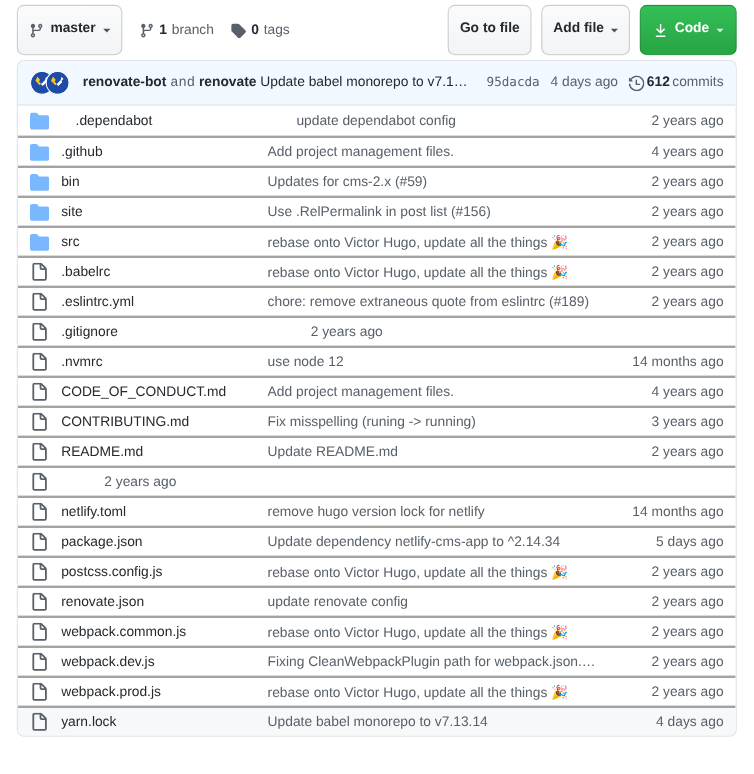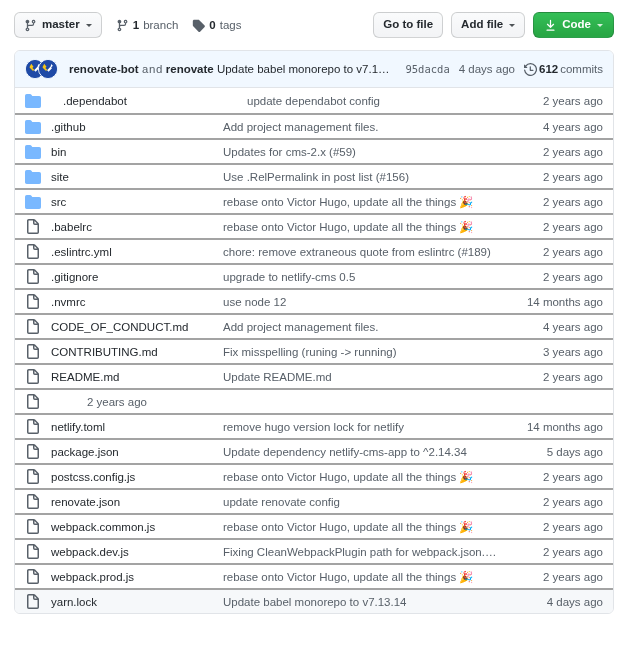--- a/index.html
+++ b/index.html
@@ -15,21 +15,21 @@
   
   .toolbar {
     height: 50px;
     display: flex;
     align-items: center;
   }
   .btn {
     display: inline-flex;
     align-items: center;
     gap: 5px;
-    height: 26px;
+    height: 42px;
     padding: 0 9px;
     border: 1px solid rgba(27,31,35,.18);
     border-radius: 6px;
     background: linear-gradient(180deg,#fafbfc 0%,#f3f4f6 90%);
     color: #24292e;
     font-size: 11.5px;
     font-weight: bold;
     white-space: nowrap;
     cursor: pointer;
     line-height: 1;
@@ -325,21 +325,20 @@
           <div class="cell-msg">chore: remove extraneous quote from eslintrc (#189)</div>
           <div class="cell-age">2 years ago</div>
         </div>
         <div class="row">
           <div class="cell-icon">
             <svg class="ic" width="16" height="16" viewBox="0 0 16 16" fill="#586069">
               <path d="M3.75 1.5a.25.25 0 00-.25.25v11.5c0 .138.112.25.25.25h8.5a.25.25 0 00.25-.25V6H9.75A1.75 1.75 0 018 4.25V1.5H3.75zm5.75.56v2.19c0 .138.112.25.25.25h2.19L9.5 2.06zM2 1.75C2 .784 2.784 0 3.75 0h5.086c.464 0 .909.184 1.237.513l3.414 3.414c.329.328.513.773.513 1.237v8.086A1.75 1.75 0 0112.25 15h-8.5A1.75 1.75 0 012 13.25V1.75z"></path>
             </svg>
           </div>
           <div class="cell-name">.gitignore</div>
-          <div class="cell-msg">upgrade to netlify-cms 0.5</div>
           <div class="cell-age">2 years ago</div>
         </div>
         <div class="row">
           <div class="cell-icon">
             <svg class="ic" width="16" height="16" viewBox="0 0 16 16" fill="#586069">
               <path d="M3.75 1.5a.25.25 0 00-.25.25v11.5c0 .138.112.25.25.25h8.5a.25.25 0 00.25-.25V6H9.75A1.75 1.75 0 018 4.25V1.5H3.75zm5.75.56v2.19c0 .138.112.25.25.25h2.19L9.5 2.06zM2 1.75C2 .784 2.784 0 3.75 0h5.086c.464 0 .909.184 1.237.513l3.414 3.414c.329.328.513.773.513 1.237v8.086A1.75 1.75 0 0112.25 15h-8.5A1.75 1.75 0 012 13.25V1.75z"></path>
             </svg>
           </div>
           <div class="cell-name">.nvmrc</div>
           <div class="cell-msg">use node 12</div>

